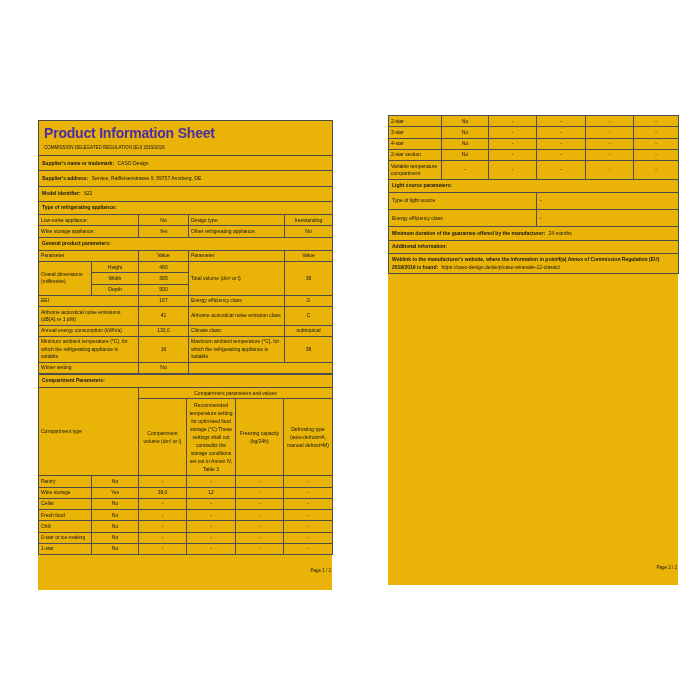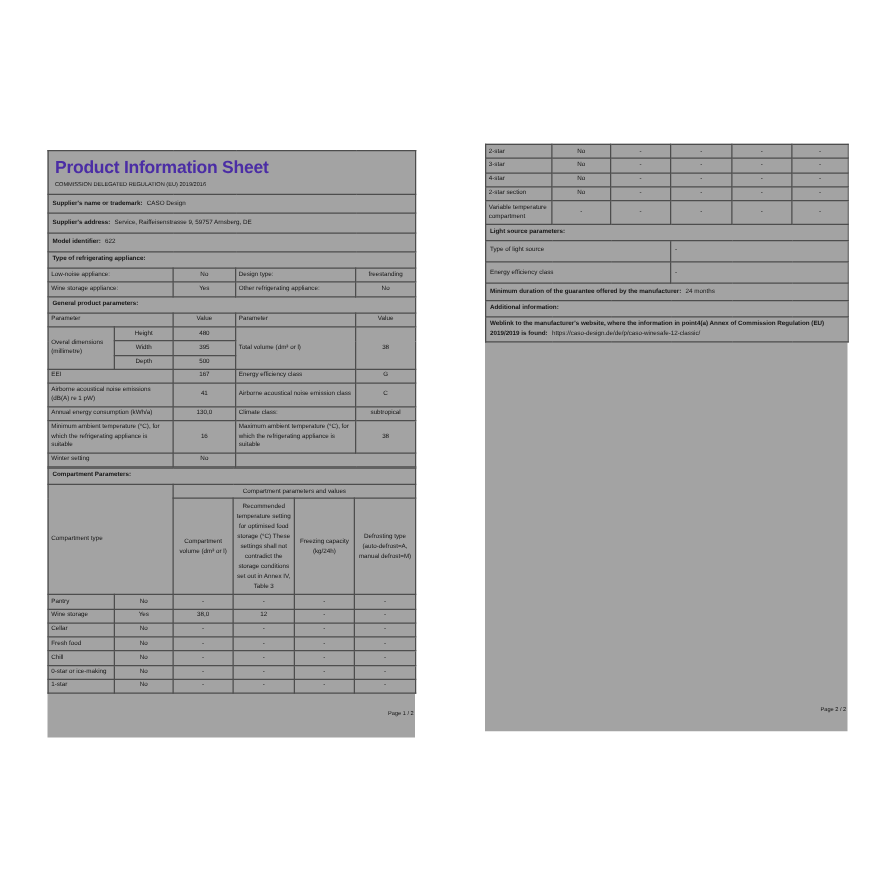--- a/index.html
+++ b/index.html
@@ -5,21 +5,21 @@
   :root{
     --accent:#4b2da5;
     --border:#4d4d4d;
     --ink:#141414;
   }
   html,body{margin:0;padding:0;}
   body{
     width:700px;height:700px;background:#ffffff;position:relative;
     font-family:"Liberation Sans", sans-serif;color:var(--ink);
   }
-  .page{position:absolute;background:#a3a3a3;}
+  .page{position:absolute;background:#eab308;}
   #page1{left:38px;top:120px;width:294px;height:470px;}
   #page2{left:388px;top:115px;width:290px;height:470px;}
   table{border-collapse:collapse;table-layout:fixed;width:100%;}
   td{
     border:1px solid var(--border);
     font-size:5px;line-height:1.45;padding:1.5px 2px;
     vertical-align:middle;overflow:hidden;word-wrap:break-word;
   }
   .b{font-weight:bold;}
   .c{text-align:center;}

